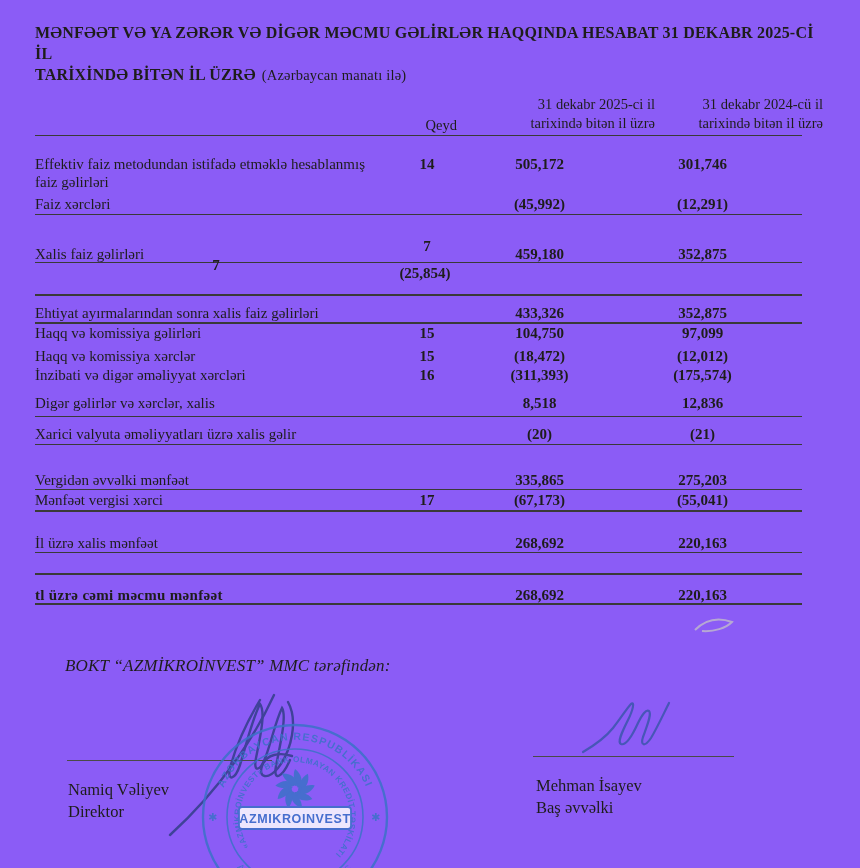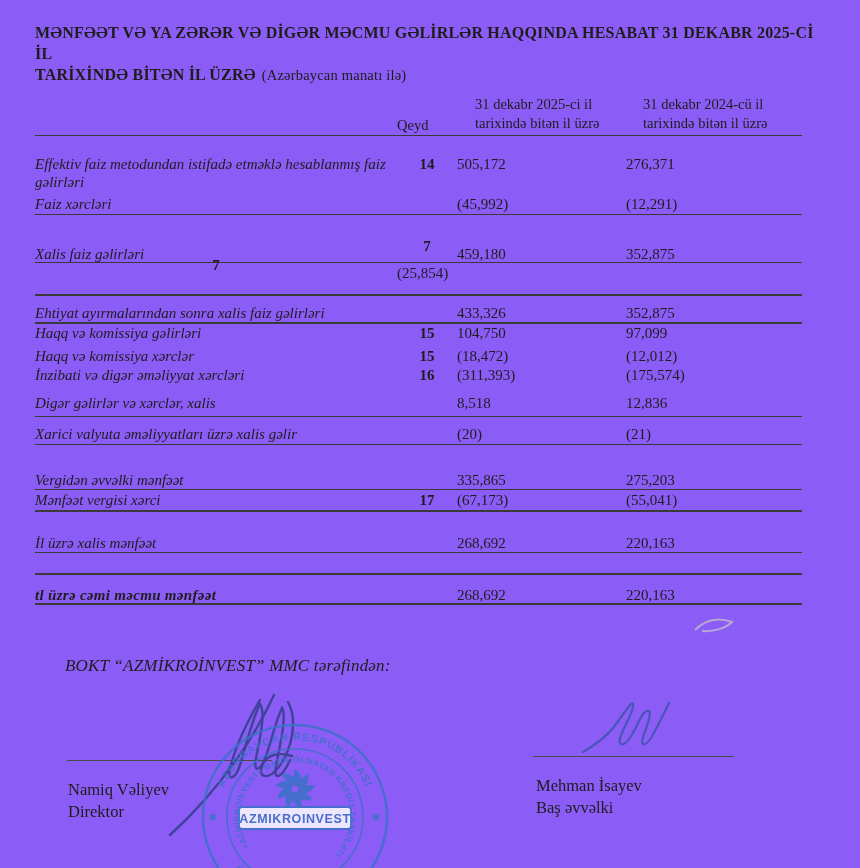--- a/index.html
+++ b/index.html
@@ -7,34 +7,34 @@
     position:relative;width:860px;height:868px;overflow:hidden;
     background:#8b5cf6;
     font-family:"Liberation Serif","DejaVu Serif",serif;
     color:#1e1d1b;
   }
   
   .title{position:absolute;left:35px;top:22px;width:790px;
     font-size:16px;font-weight:bold;line-height:21px;letter-spacing:.2px;}
   .title .note{font-weight:normal;font-size:14.5px;margin-left:6px;}
   
-  .thead{position:absolute;font-size:14.5px;text-align:left;line-height:19px;}
+  .thead{position:absolute;font-size:14.5px;text-align:right;line-height:19px;}
   .h-qeyd{left:397px;top:116px;width:60px;}
   .h-2025{left:475px;top:95px;width:180px;}
   .h-2024{left:643px;top:95px;width:180px;}
   .rule{position:absolute;left:35px;width:767px;height:0;
     border-top:1.5px solid #3a3a38;}
   .rule.thick{border-top-width:2.5px;}
   .rule.med{border-top-width:2px;}
   .row{position:absolute;left:35px;width:748px;display:grid;
     grid-template-columns:362px 60px 169px 157px;
     font-size:15px;line-height:18px;}
-  .row .label{padding-right:6px;font-style:italic;}
+  .row .label{padding-right:6px;}
   .row .qeyd{text-align:center;font-weight:bold;}
-  .row .num{text-align:left;padding-right:4px;font-weight:normal;white-space:nowrap;}
+  .row .num{text-align:center;padding-right:4px;font-weight:bold;white-space:nowrap;}
   .row.qhigh .qeyd{position:relative;top:-8px;}
   .row.total .label{font-weight:bold;letter-spacing:.3px;}
   
   .company{position:absolute;left:65px;top:656px;font-size:17px;letter-spacing:.2px;font-style:italic;}
   .sigline{position:absolute;height:0;border-top:1.6px solid #4a4a48;}
   .sigline.left{left:67px;top:760px;width:205px;}
   .sigline.right{left:533px;top:756px;width:201px;}
   .signame{position:absolute;font-size:16.5px;line-height:22px;}
   .signame.nl{left:68px;top:779px;}
   .signame.rl{left:536px;top:775px;}
@@ -72,21 +72,21 @@
   <div class="rule" style="top:489px"></div>
   <div class="rule med" style="top:510px"></div>
   <div class="rule" style="top:552px"></div>
   <div class="rule med" style="top:573px"></div>
   <div class="rule med" style="top:603px"></div>
 
   <div class="row" style="top:155px">
     <div class="label">Effektiv faiz metodundan istifadə etməklə hesablanmış faiz gəlirləri</div>
     <div class="qeyd">14</div>
     <div class="num">505,172</div>
-    <div class="num">276,371</div>
+    <div class="num">301,746</div>
   </div>
   <div class="row" style="top:195px">
     <div class="label">Faiz xərcləri</div>
     <div class="qeyd"></div>
     <div class="num">(45,992)</div>
     <div class="num">(12,291)</div>
   </div>
   <div class="row qhigh" style="top:245px">
     <div class="label">Xalis faiz gəlirləri</div>
     <div class="qeyd">7</div>

